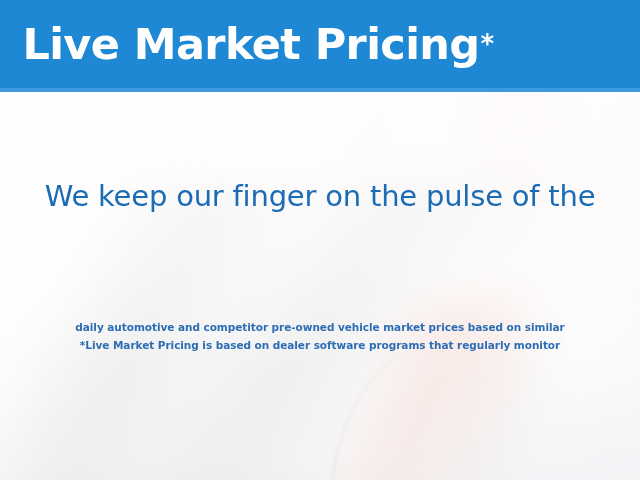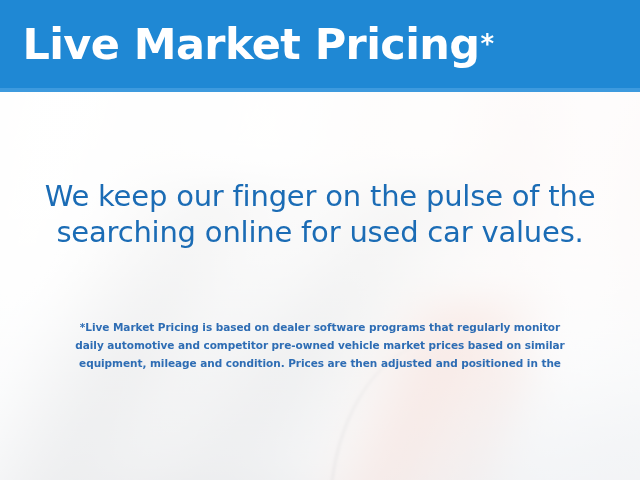--- a/index.html
+++ b/index.html
@@ -214,22 +214,20 @@
 
   <div class="banner"></div>
   <div class="banner-edge"></div>
   <div class="banner-title">
     <span>Live Market Pricing</span>
       <span class="star">*</span>
   </div>
 
   <div class="headline">
     <span class="hl-line">We keep our finger on the pulse of the</span>
-    <span class="hl-line">searching online for used car values.</span>
   </div>
 
   <div class="disclaimer">
+    <span class="dc-line">daily automotive and competitor pre-owned vehicle market prices based on similar</span>
     <span class="dc-line">*Live Market Pricing is based on dealer software programs that regularly monitor</span>
-    <span class="dc-line">daily automotive and competitor pre-owned vehicle market prices based on similar</span>
-    <span class="dc-line">equipment, mileage and condition. Prices are then adjusted and positioned in the</span>
   </div>
 
 </div>
 
 </body></html>

